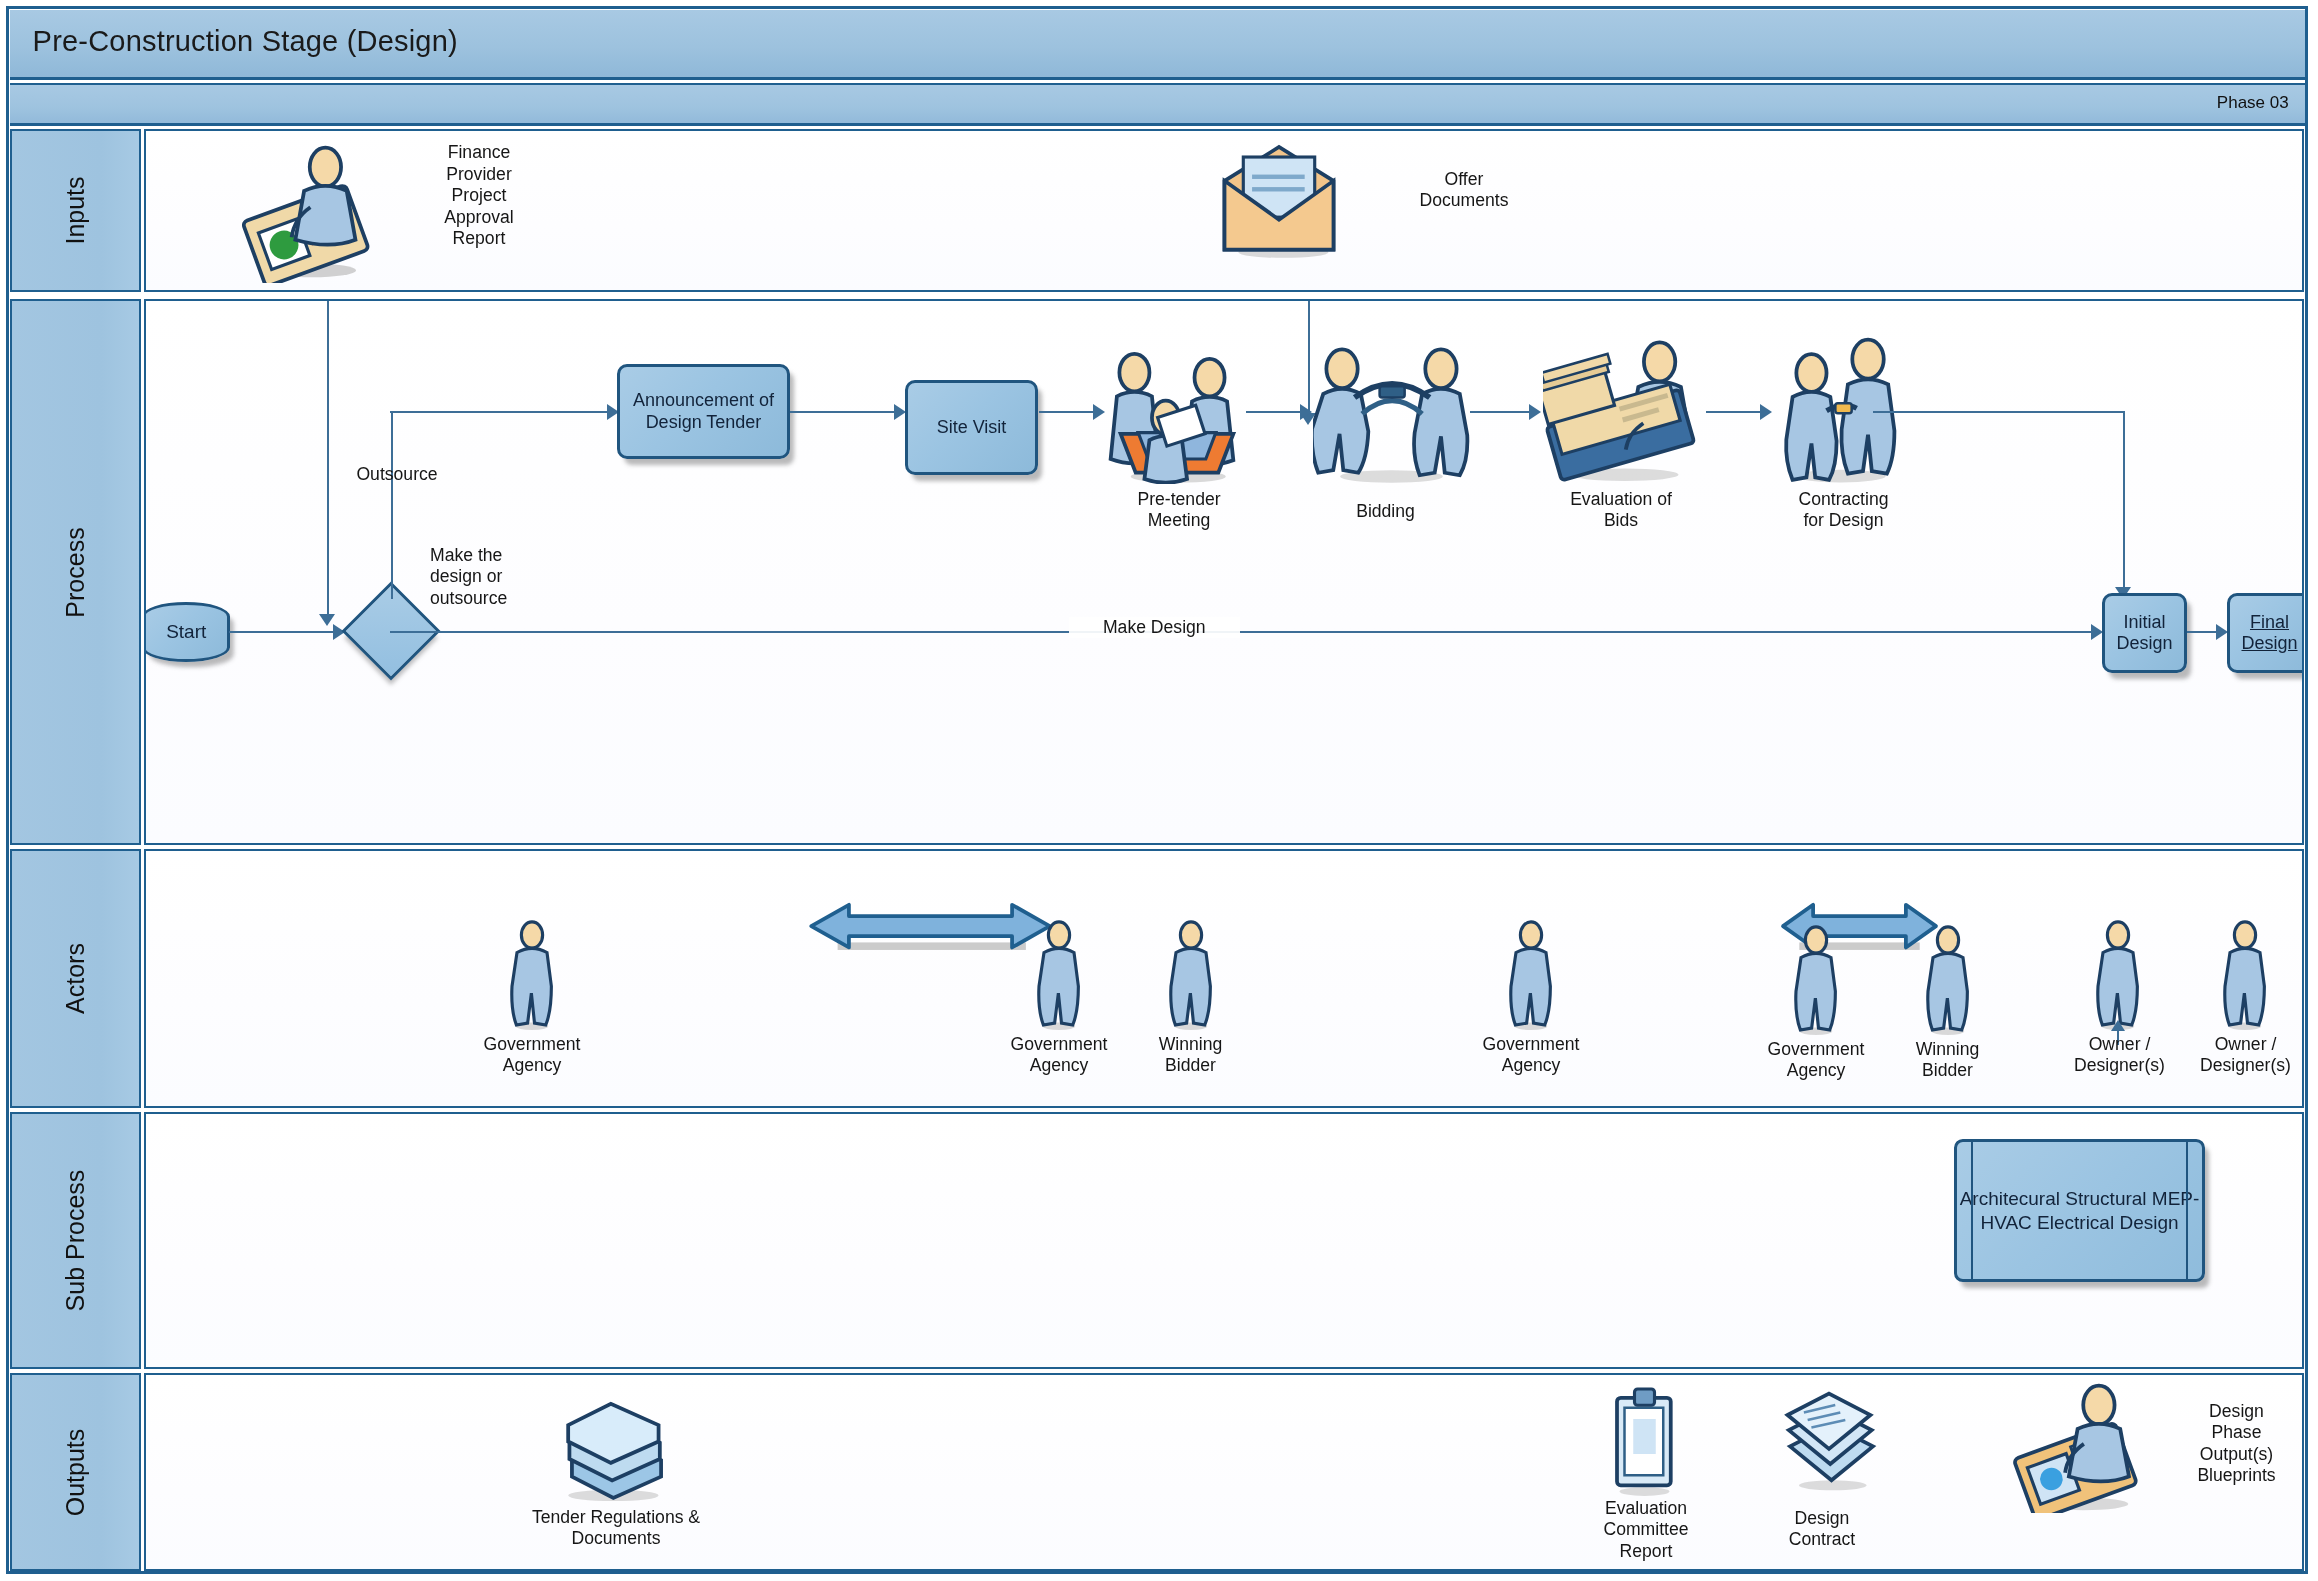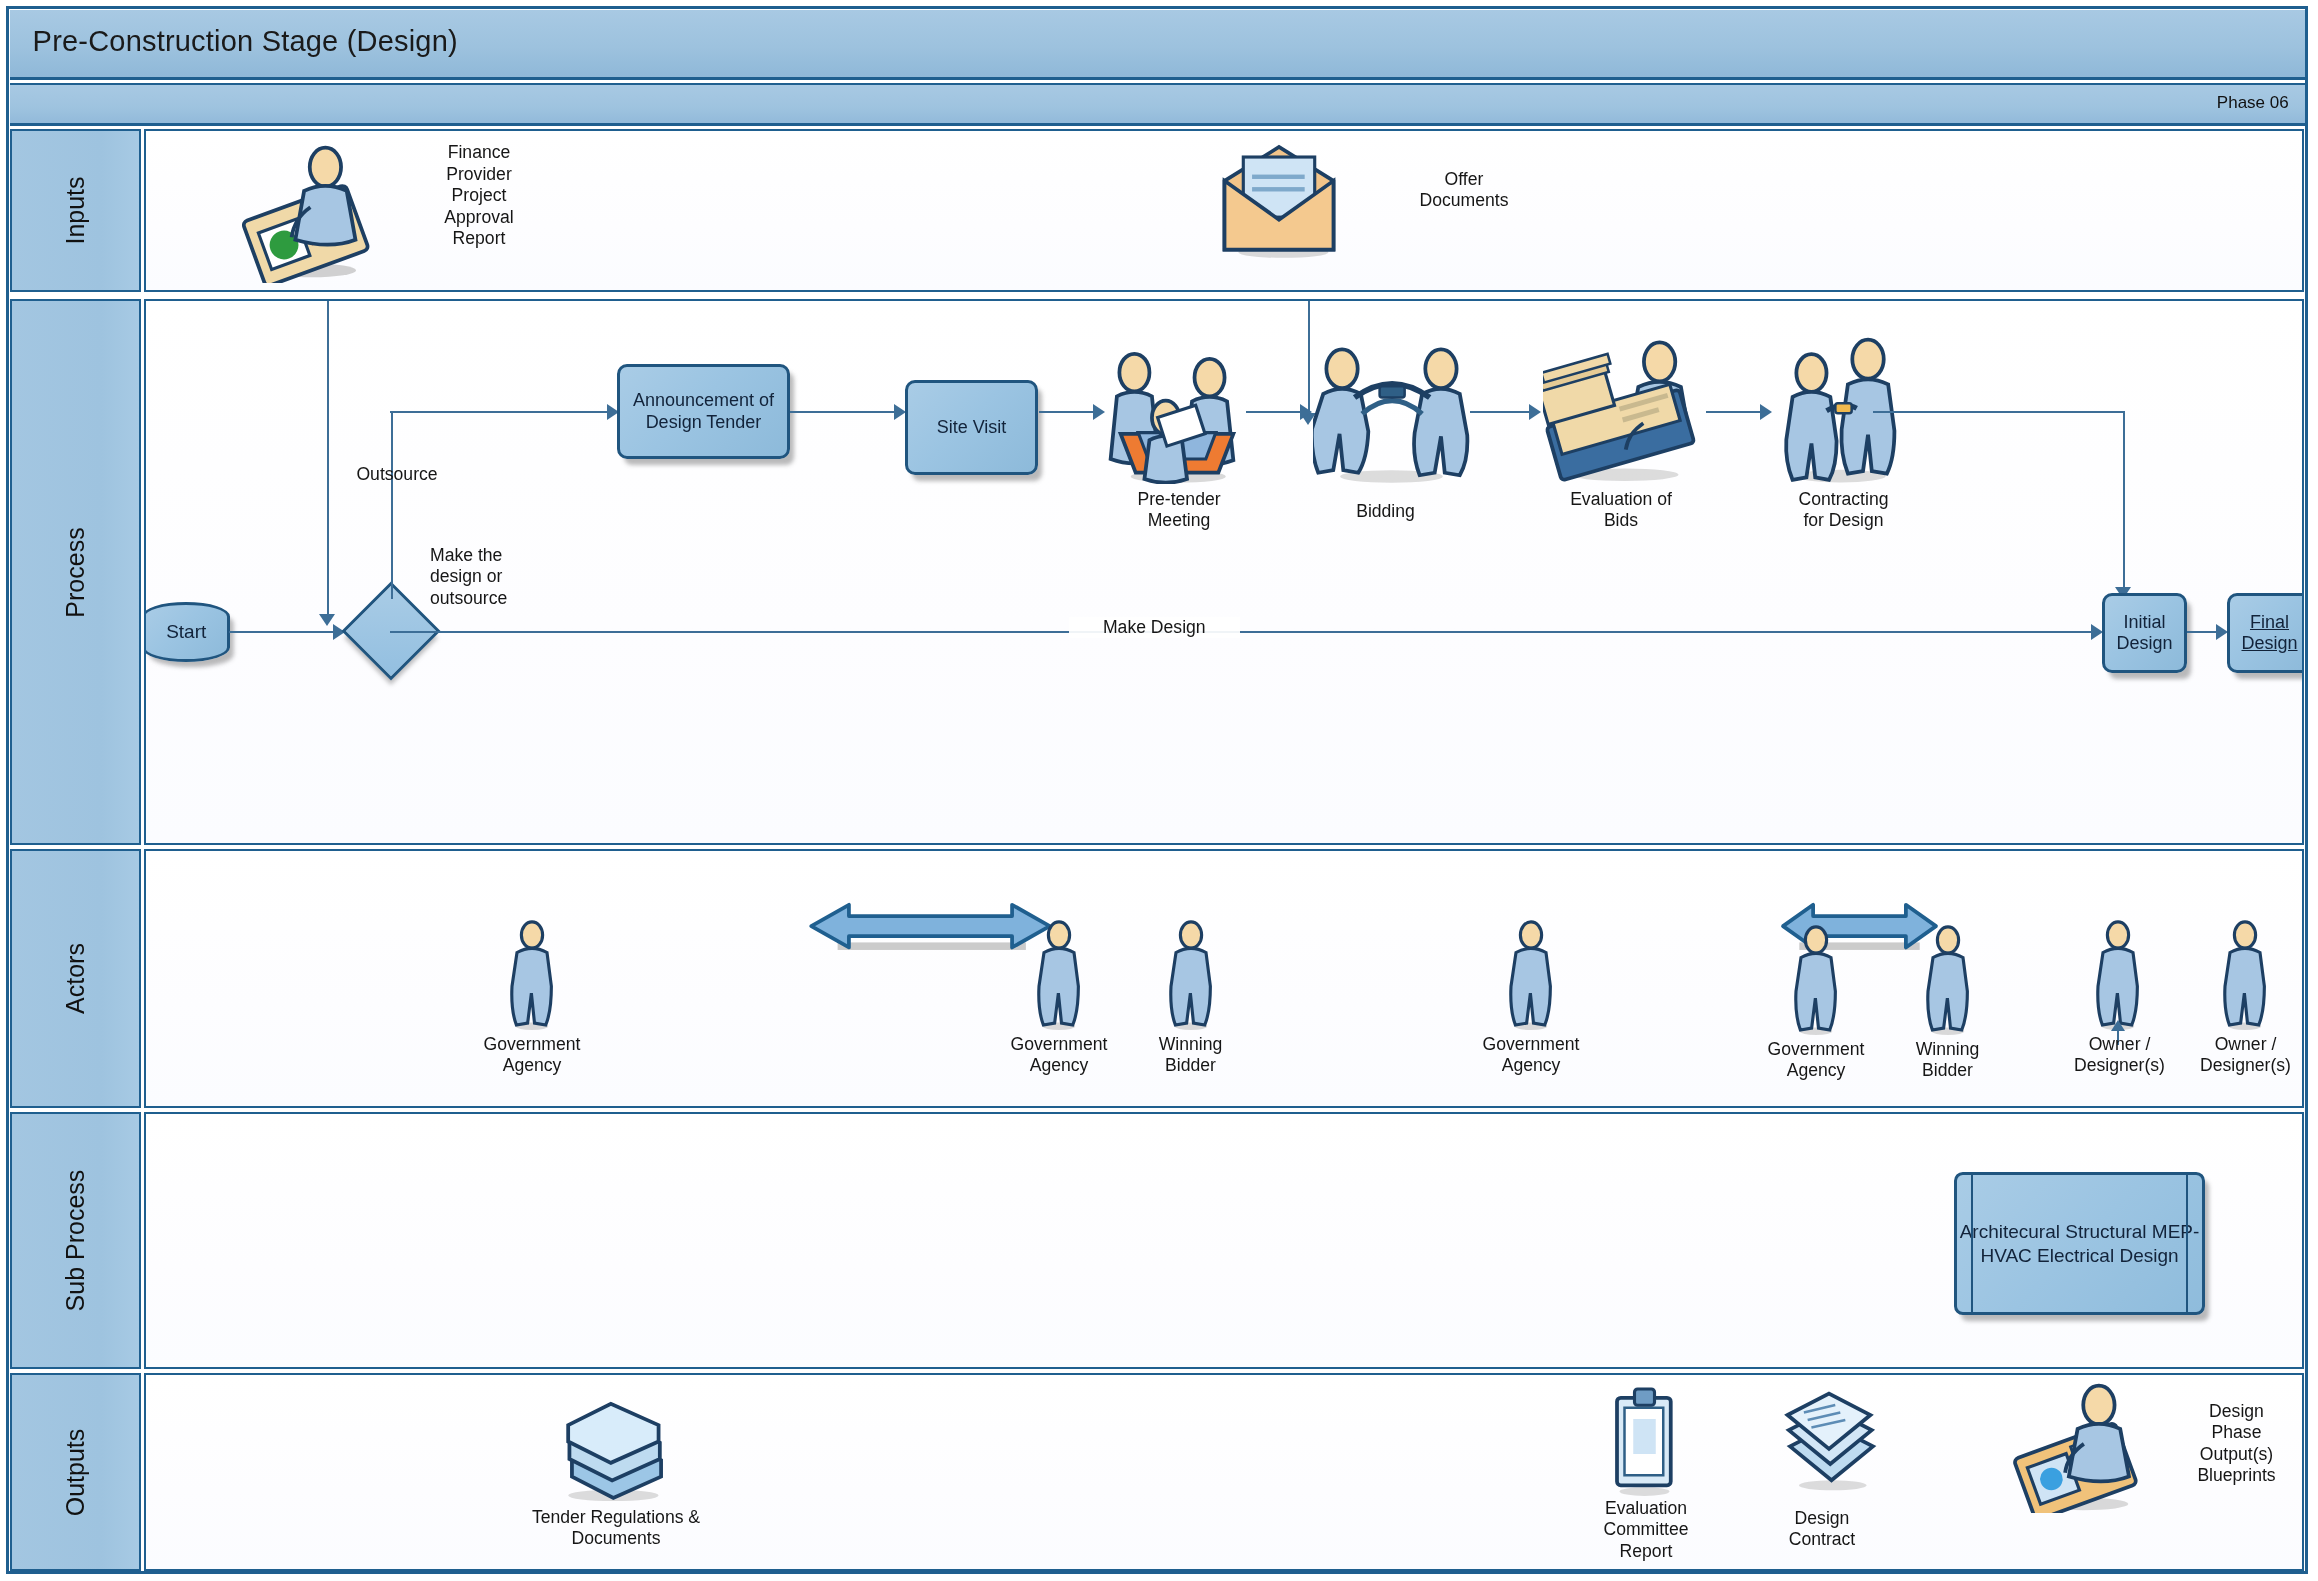--- a/index.html
+++ b/index.html
@@ -66,21 +66,20 @@
     transform:rotate(45deg);
     box-shadow:5px 5px 4.4px -1.9px rgba(90,90,90,.38);
   }
   .subproc{
     position:absolute;box-sizing:border-box;
     background:linear-gradient(135deg,#a9cce6 0%,#9bc4e2 50%,#8fbcdc 100%);
     border:3.1px solid #20557f;border-radius:8.8px;
     display:flex;align-items:center;justify-content:center;text-align:center;
     font-size:19px;color:#12233a;line-height:1.25;
     box-shadow:5.6px 7px 4.4px -1.9px rgba(90,90,90,.42);
-    margin-top:33px;
   }
   .subproc::before,.subproc::after{
     content:"";position:absolute;top:0;bottom:0;width:0;border-left:2.5px solid #20557f;
   }
   .subproc::before{left:14px;} .subproc::after{right:14px;}
   
   .hline{position:absolute;height:0;border-top:2.5px solid #3d6e97;}
   .vline{position:absolute;width:0;border-left:2.5px solid #3d6e97;}
   .arrow-r{
     position:absolute;width:0;height:0;
@@ -115,21 +114,21 @@
 <body>
 
 <div id="page">
   <div class="frame"></div>
 
   <div class="title-band">
     <div class="title-text">Pre-Construction Stage (Design)</div>
   </div>
 
   <div class="phase-band">
-    <div class="phase-text">Phase 06</div>
+    <div class="phase-text">Phase 03</div>
   </div>
 
   <div class="row" style="top:129px;height:163px;width:2295px;">
     <div class="lane-label">
       <span>Inputs</span>
     </div>
     <div class="lane-body" style="width:2160px;">
 
       <div class="icon" style="left:88px;top:11.3px;">
         <svg width="144" height="141" viewBox="0 0 230 225">

